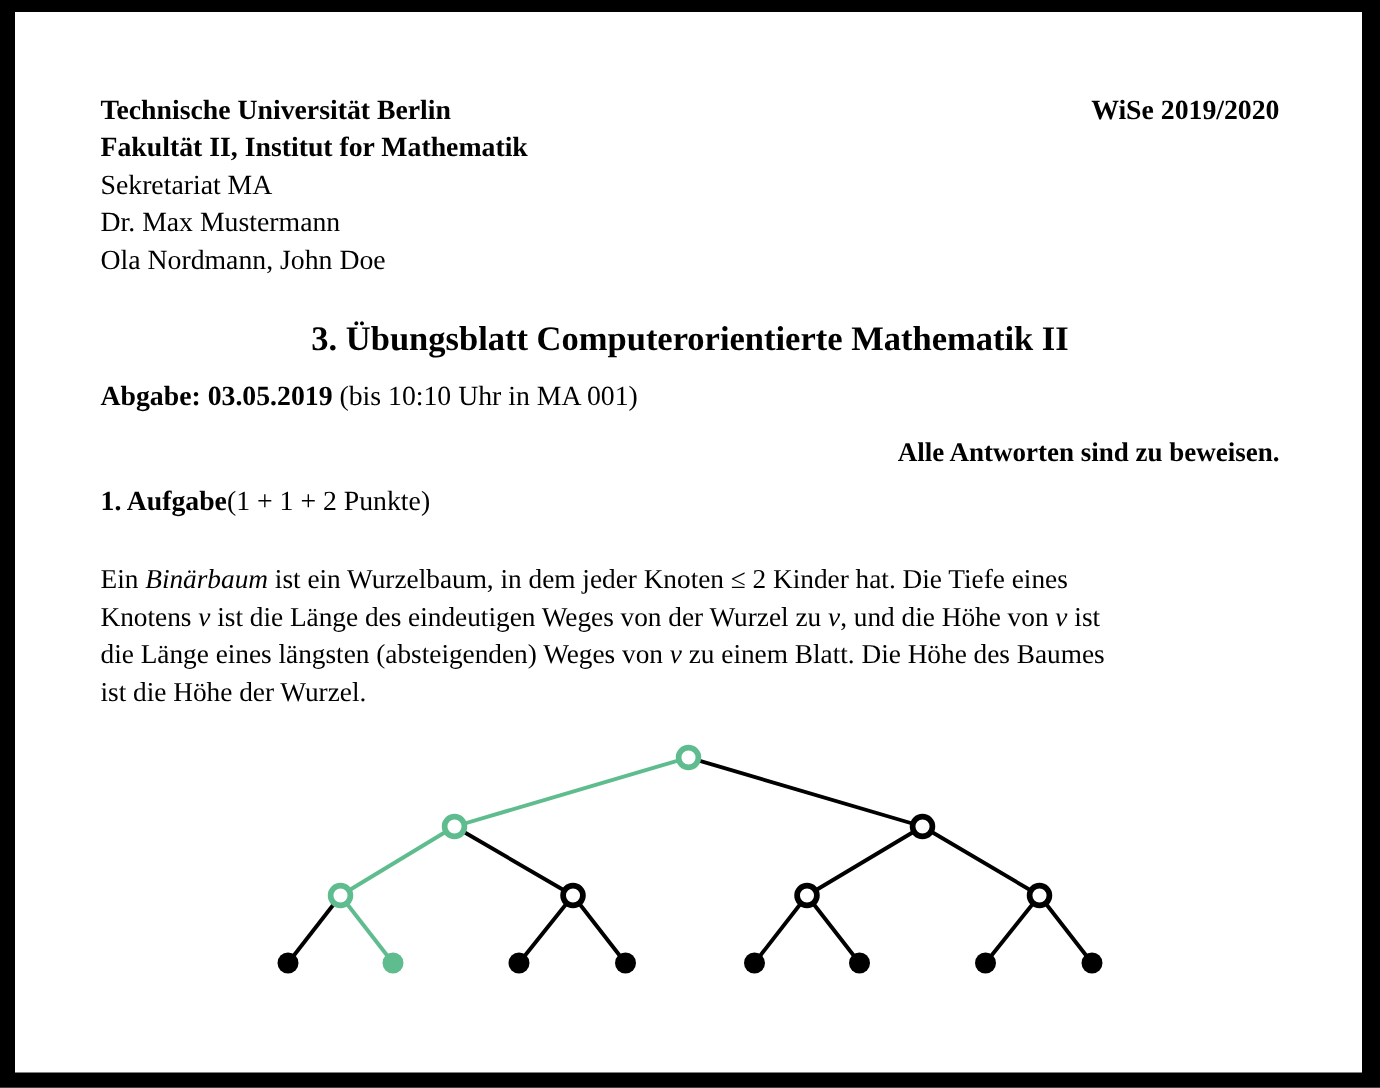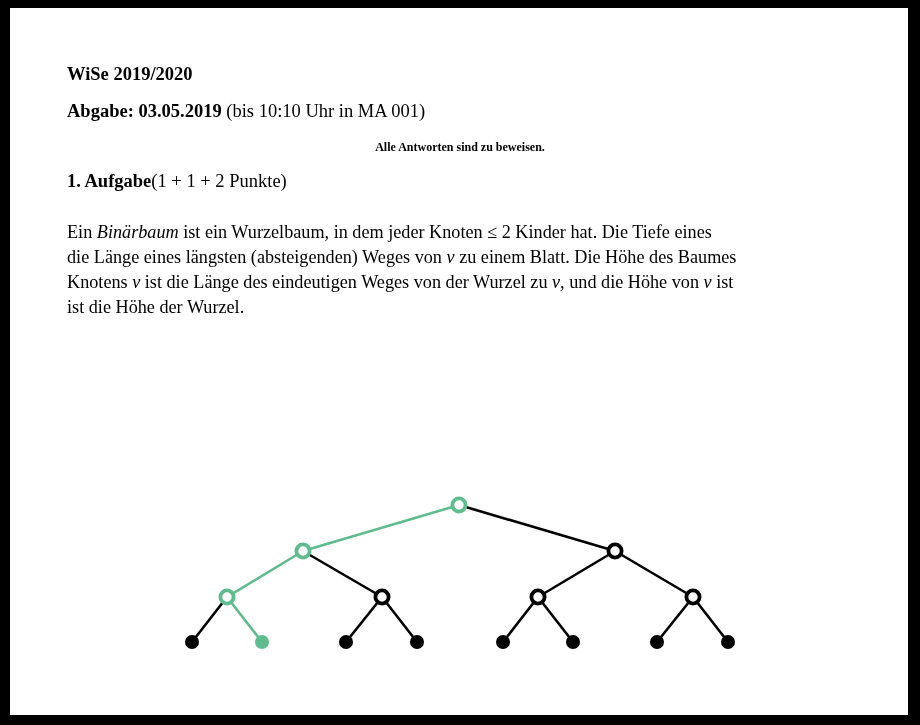--- a/index.html
+++ b/index.html
@@ -45,23 +45,23 @@
   }
   .submission {
     margin-top: 12px;
     text-align: left;
     font-size: 18.5px;
     line-height: 25px;
     white-space: nowrap;
   }
   .notice {
     margin-top: 11px;
-    text-align: center;
+    text-align: right;
     font-weight: bold;
-    font-size: 12px;
+    font-size: 18px;
     line-height: 25px;
     white-space: nowrap;
   }
   .exercise-row {
     margin-top: 9px;
     display: flex;
     justify-content: flex-start;
     align-items: baseline;
     font-size: 18.5px;
     line-height: 25px;
@@ -80,39 +80,47 @@
     height: 210px;
   }
   .tree-figure svg { display: block; }
 </style>
 </head>
 <body>
 
 <div class="page">
 
   <div class="hdr">
+    <div class="hdr-left">
+      <div class="b">Technische Universität Berlin</div>
+      <div class="b">Fakultät II, Institut for Mathematik</div>
+      <div>Sekretariat MA</div>
+      <div>Dr. Max Mustermann</div>
+      <div>Ola Nordmann, John Doe</div>
+    </div>
     <div class="hdr-right">
       <div class="b">WiSe 2019/2020</div>
     </div>
   </div>
 
+  <div class="doc-title">3. Übungsblatt Computerorientierte Mathematik II</div>
 
   <div class="submission"><span class="b">Abgabe: 03.05.2019</span><span> (bis 10:10 Uhr in MA 001)</span></div>
 
   <div class="notice">Alle Antworten sind zu beweisen.</div>
 
   <div class="exercise-row">
     <span class="b">1. Aufgabe</span>
     <span>(1 + 1 + 2 Punkte)</span>
   </div>
 
   <div class="intro">
     <div class="ln"><span>Ein </span><span class="it">Binärbaum</span><span> ist ein Wurzelbaum, in dem jeder Knoten ≤ 2 Kinder hat. Die Tiefe eines</span></div>
+    <div class="ln"><span>Knotens </span><span class="it">v</span><span> ist die Länge des eindeutigen Weges von der Wurzel zu </span><span class="it">v</span><span>, und die Höhe von </span><span class="it">v</span><span> ist</span></div>
     <div class="ln"><span>die Länge eines längsten (absteigenden) Weges von </span><span class="it">v</span><span> zu einem Blatt. Die Höhe des Baumes</span></div>
-    <div class="ln"><span>Knotens </span><span class="it">v</span><span> ist die Länge des eindeutigen Weges von der Wurzel zu </span><span class="it">v</span><span>, und die Höhe von </span><span class="it">v</span><span> ist</span></div>
     <div class="ln"><span>ist die Höhe der Wurzel.</span></div>
   </div>
 
   <div class="tree-figure">
     <svg id="tree-svg" width="898" height="210" viewBox="0 0 898 210" xmlns="http://www.w3.org/2000/svg">
         <line x1="449" y1="30" x2="605" y2="76" stroke="#000000" stroke-width="2.6" stroke-linecap="round"></line>
         <line x1="293" y1="76" x2="372" y2="122" stroke="#000000" stroke-width="2.6" stroke-linecap="round"></line>
         <line x1="605" y1="76" x2="528" y2="122" stroke="#000000" stroke-width="2.6" stroke-linecap="round"></line>
         <line x1="605" y1="76" x2="683" y2="122" stroke="#000000" stroke-width="2.6" stroke-linecap="round"></line>
         <line x1="217" y1="122" x2="182" y2="167" stroke="#000000" stroke-width="2.6" stroke-linecap="round"></line>

